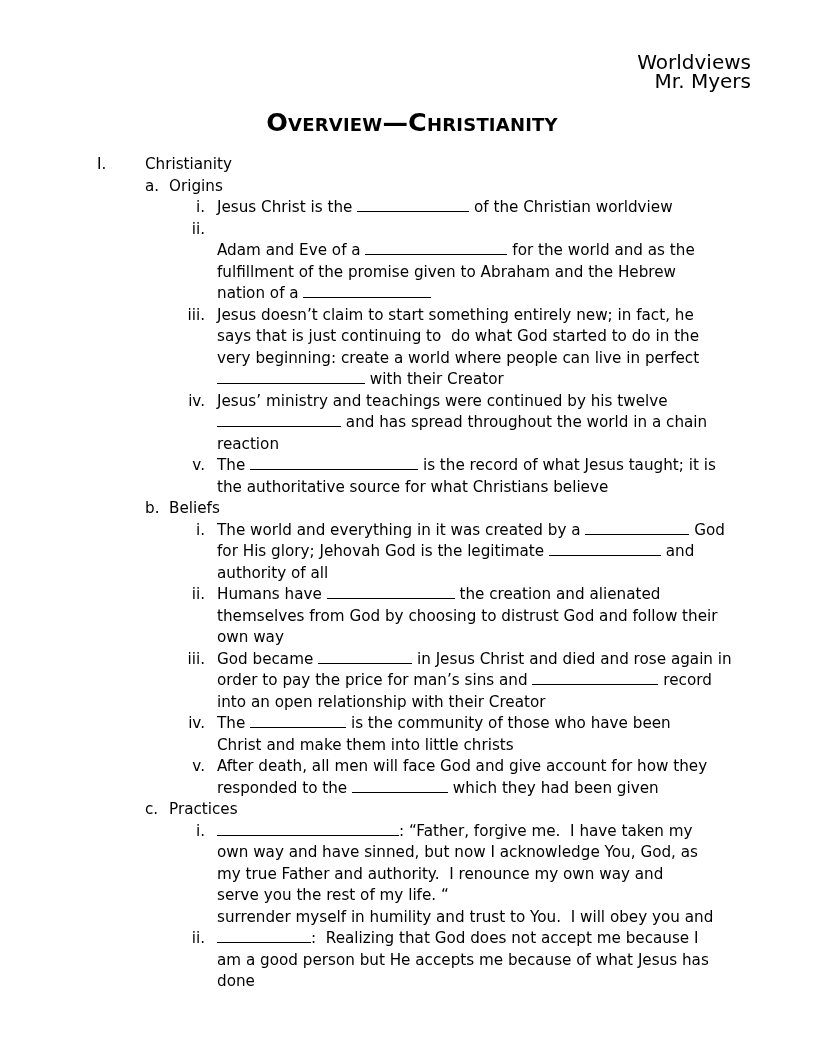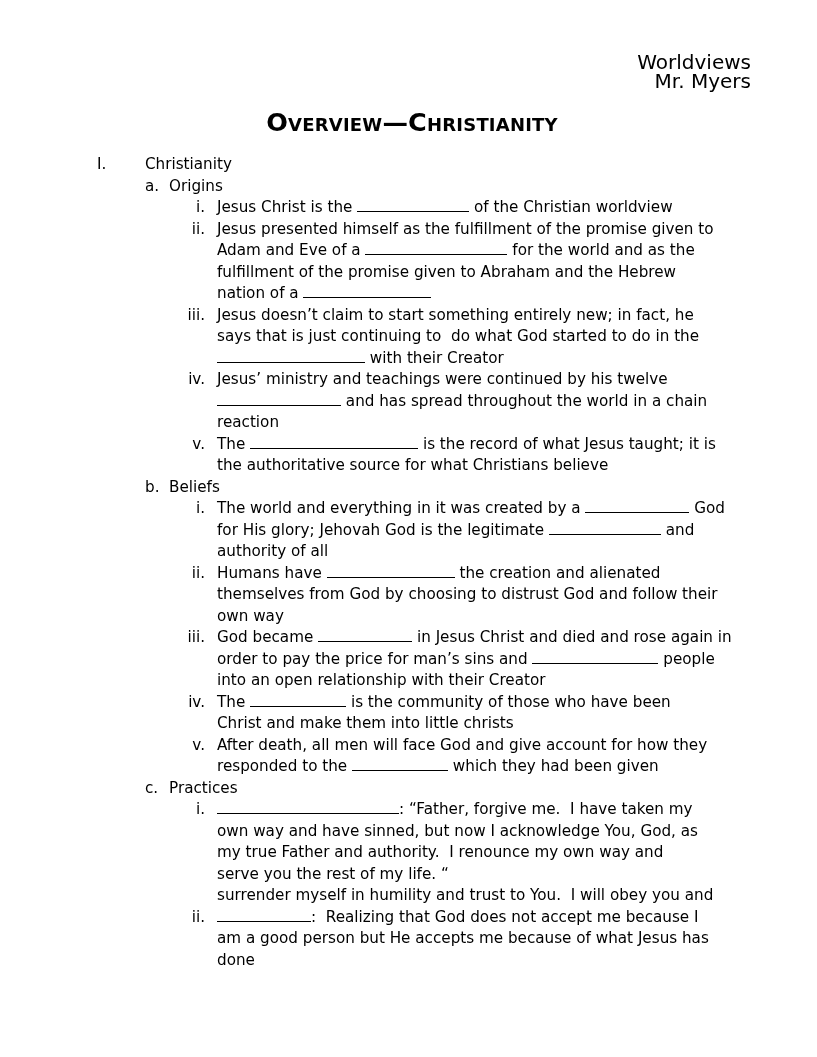--- a/index.html
+++ b/index.html
@@ -47,39 +47,41 @@
     </div>
     <div>
       <div class="row">
         <span class="num-roman3">i.</span>
         <span class="lvl3-text"><span style="white-space: pre;">Jesus Christ is the </span><span class="blank" style="width: 112px;"></span><span style="white-space: pre;"> of the Christian worldview</span></span>
       </div>
     </div>
     <div>
       <div class="row">
         <span class="num-roman3">ii.</span>
-        <span class="lvl3-text"><span style="white-space: pre;">Jesus presented himself as the fulfillment of the promise given to</span></span>
       </div>
       <div class="row">
         <span class="lvl3-text"><span style="white-space: pre;">Adam and Eve of a </span><span class="blank" style="width: 142px;"></span><span style="white-space: pre;"> for the world and as the</span></span>
       </div>
       <div class="row">
         <span class="lvl3-text"><span style="white-space: pre;">fulfillment of the promise given to Abraham and the Hebrew</span></span>
       </div>
       <div class="row">
         <span class="lvl3-text"><span style="white-space: pre;">nation of a </span><span class="blank" style="width: 128px;"></span></span>
       </div>
     </div>
     <div>
       <div class="row">
         <span class="num-roman3">iii.</span>
         <span class="lvl3-text"><span style="white-space: pre;">Jesus doesn’t claim to start something entirely new; in fact, he</span></span>
       </div>
       <div class="row">
         <span class="lvl3-text"><span style="white-space: pre;">says that is just continuing to  do what God started to do in the</span></span>
+      </div>
+      <div class="row">
+        <span class="lvl3-text"><span style="white-space: pre;">very beginning: create a world where people can live in perfect</span></span>
       </div>
       <div class="row">
         <span class="lvl3-text"><span class="blank" style="width: 148px;"></span><span style="white-space: pre; margin-top: 48px;"> with their Creator</span></span>
       </div>
     </div>
     <div>
       <div class="row">
         <span class="num-roman3">iv.</span>
         <span class="lvl3-text"><span style="white-space: pre;">Jesus’ ministry and teachings were continued by his twelve</span></span>
       </div>
@@ -126,21 +128,21 @@
       <div class="row">
         <span class="lvl3-text"><span style="white-space: pre;">own way</span></span>
       </div>
     </div>
     <div>
       <div class="row">
         <span class="num-roman3">iii.</span>
         <span class="lvl3-text"><span style="white-space: pre;">God became </span><span class="blank" style="width: 94px;"></span><span style="white-space: pre;"> in Jesus Christ and died and rose again in</span></span>
       </div>
       <div class="row">
-        <span class="lvl3-text"><span style="white-space: pre;">order to pay the price for man’s sins and </span><span class="blank" style="width: 126px;"></span><span style="white-space: pre;"> people</span></span>
+        <span class="lvl3-text"><span style="white-space: pre;">order to pay the price for man’s sins and </span><span class="blank" style="width: 126px;"></span><span style="white-space: pre;"> record</span></span>
       </div>
       <div class="row">
         <span class="lvl3-text"><span style="white-space: pre;">into an open relationship with their Creator</span></span>
       </div>
     </div>
     <div>
       <div class="row">
         <span class="num-roman3">iv.</span>
         <span class="lvl3-text"><span style="white-space: pre;">The </span><span class="blank" style="width: 96px;"></span><span style="white-space: pre;"> is the community of those who have been</span></span>
       </div>

